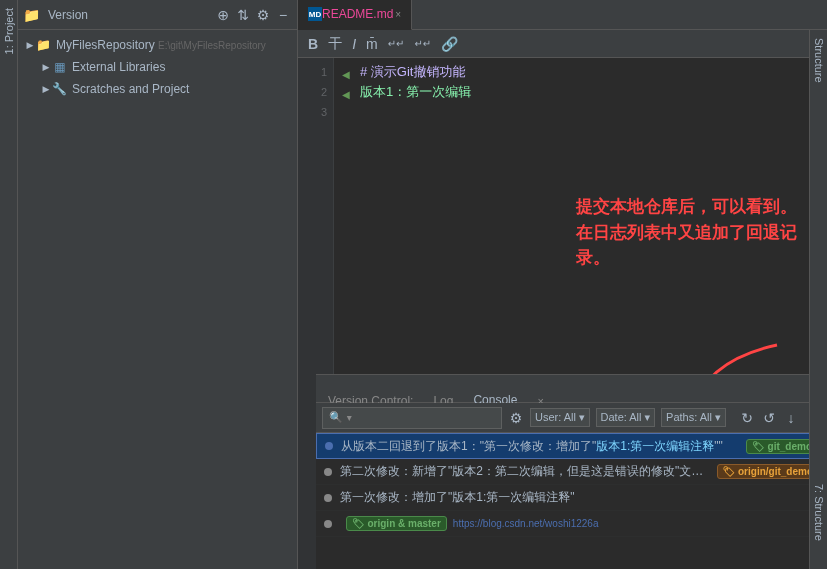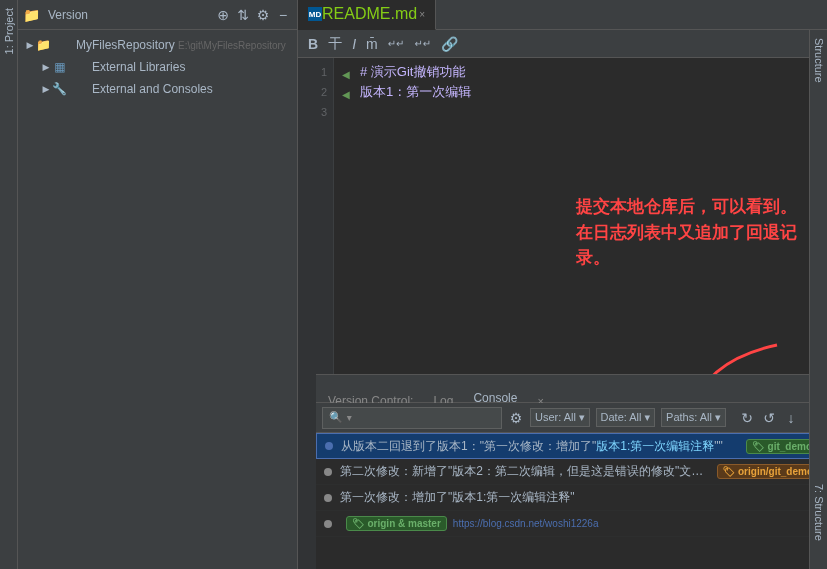--- a/index.html
+++ b/index.html
@@ -117,21 +117,20 @@
       display: flex;
       align-items: center;
       justify-content: center;
       flex-shrink: 0;
     }
 
     .tree-label {
       font-size: 12px;
       color: #a9b7c6;
       white-space: nowrap;
-      margin-left: 20px;
     }
     .icon-folder-blue { color: #6897bb; }
 
     
     .editor-panel {
       flex: 1;
       display: flex;
       flex-direction: column;
       background: #2b2b2b;
     }
@@ -165,22 +164,22 @@
       background: #015691;
       display: flex;
       align-items: center;
       justify-content: center;
       font-size: 8px;
       color: white;
       font-weight: bold;
     }
 
     .tab-label {
-      font-size: 16px;
-      color: #84cc16;
+      font-size: 12px;
+      color: #ec4899;
     }
 
     .tab-close {
       font-size: 10px;
       color: #888;
       cursor: pointer;
       margin-left: 2px;
     }
 
     .editor-toolbar {
@@ -241,21 +240,21 @@
 
     .code-git-icon {
       width: 14px;
       height: 14px;
       margin-right: 4px;
       color: #999;
       font-size: 10px;
     }
 
     .code-text-green { color: #c4b5fd; }
-    .code-text-normal { color: #c4b5fd; }
+    .code-text-normal { color: #86efac; }
 
     
     .annotation-overlay {
       position: absolute;
       right: 30px;
       top: 194px;
       color: #ff4444;
       font-size: 18px;
       font-weight: bold;
       line-height: 1.4;
@@ -299,21 +298,21 @@
       cursor: pointer;
       height: 28px;
       display: flex;
       align-items: center;
       padding: 0 4px;
       margin-top: 24px;
     }
 
     .bottom-tab.active {
       color: #a9b7c6;
-      border-bottom: 6px solid #84cc16;
+      border-bottom: 2px solid #84cc16;
     }
 
     .bottom-toolbar {
       height: 30px;
       background: #3c3f41;
       display: flex;
       align-items: center;
       padding: 0 6px;
       gap: 6px;
       border-bottom: 1px solid #555;
@@ -474,21 +473,21 @@
         <span class="tree-indent"></span>
         <span class="tree-arrow">▶</span>
         <span class="tree-icon" style="color:#6897bb;">▦</span>
         <span class="tree-label">External Libraries</span>
       </div>
 
       <div class="tree-item">
         <span class="tree-indent"></span>
         <span class="tree-arrow">▶</span>
         <span class="tree-icon" style="color:#cc7832;">🔧</span>
-        <span class="tree-label">External and Consoles</span>
+        <span class="tree-label">Scratches and Project</span>
       </div>
     </div>
   </div>
 
   <div class="editor-panel" style="position:relative;">
 
     <div class="editor-tabs">
       <div class="editor-tab active">
         <span class="tab-icon">MD</span>
         <span class="tab-label">README.md</span>

